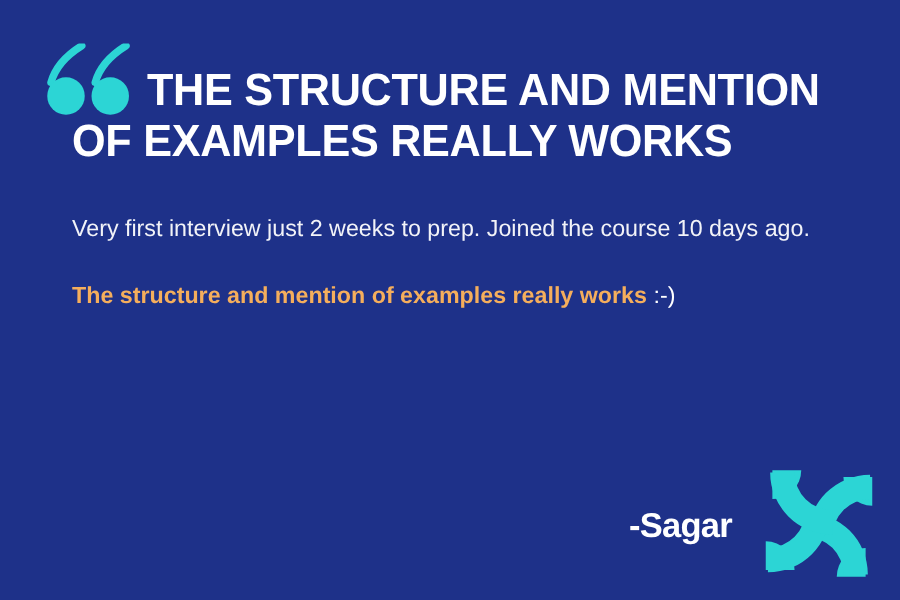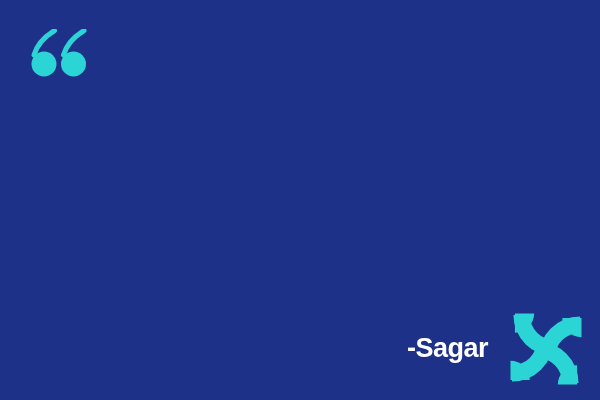--- a/index.html
+++ b/index.html
@@ -81,21 +81,21 @@
   }
 
   
   #signature {
     position: absolute;
     right: 112px;
     bottom: 38px;
     color: #ffffff;
     font-family: "Liberation Sans", sans-serif;
     font-weight: bold;
-    font-size: 27px;
+    font-size: 23px;
     letter-spacing: -0.5px;
     line-height: 1;
     white-space: nowrap;
   }
 
   #brand-logo {
     position: absolute;
     left: 509px;
     top: 312px;
     width: 74px;
@@ -109,22 +109,28 @@
 
   <div id="quote-mark">
     <svg width="58" height="50" viewBox="0 0 58 50" xmlns="http://www.w3.org/2000/svg" aria-hidden="true">
       <path d="M23.5 1.5 C13 8 5.5 17 3 26" fill="none" stroke="#2cd5d5" stroke-width="5" stroke-linecap="round"></path>
       <circle cx="13" cy="35" r="12.5" fill="#2cd5d5"></circle>
       <path d="M53 1.5 C42.5 8 35 17 32.5 26" fill="none" stroke="#2cd5d5" stroke-width="5" stroke-linecap="round"></path>
       <circle cx="42.5" cy="35" r="12.5" fill="#2cd5d5"></circle>
     </svg>
   </div>
 
+  <div id="headline">
+    <div class="headline-line indented">THE STRUCTURE AND MENTION</div>
+    <div class="headline-line">OF EXAMPLES REALLY WORKS</div>
+  </div>
 
   <div id="body-copy">
+    <p class="body-paragraph">Very first interview just 2 weeks to prep. Joined the course 10 days ago.</p>
+    <p class="body-paragraph" id="paragraph-highlight"><span class="highlight-text">The structure and mention of examples really works</span><span class="emoticon-text"> </span><span class="emoticon-text">:-)</span></p>
   </div>
 
   <div id="signature">-Sagar</div>
 
   <div id="brand-logo">
     <svg width="74" height="74" viewBox="0 0 100 100" xmlns="http://www.w3.org/2000/svg" aria-hidden="true">
       <g fill="#2cd5d5">
 
         <path d="M8 2 L8 28 A26 26 0 0 0 34 2 Z" transform="rotate(0 50 50)"></path>
 

